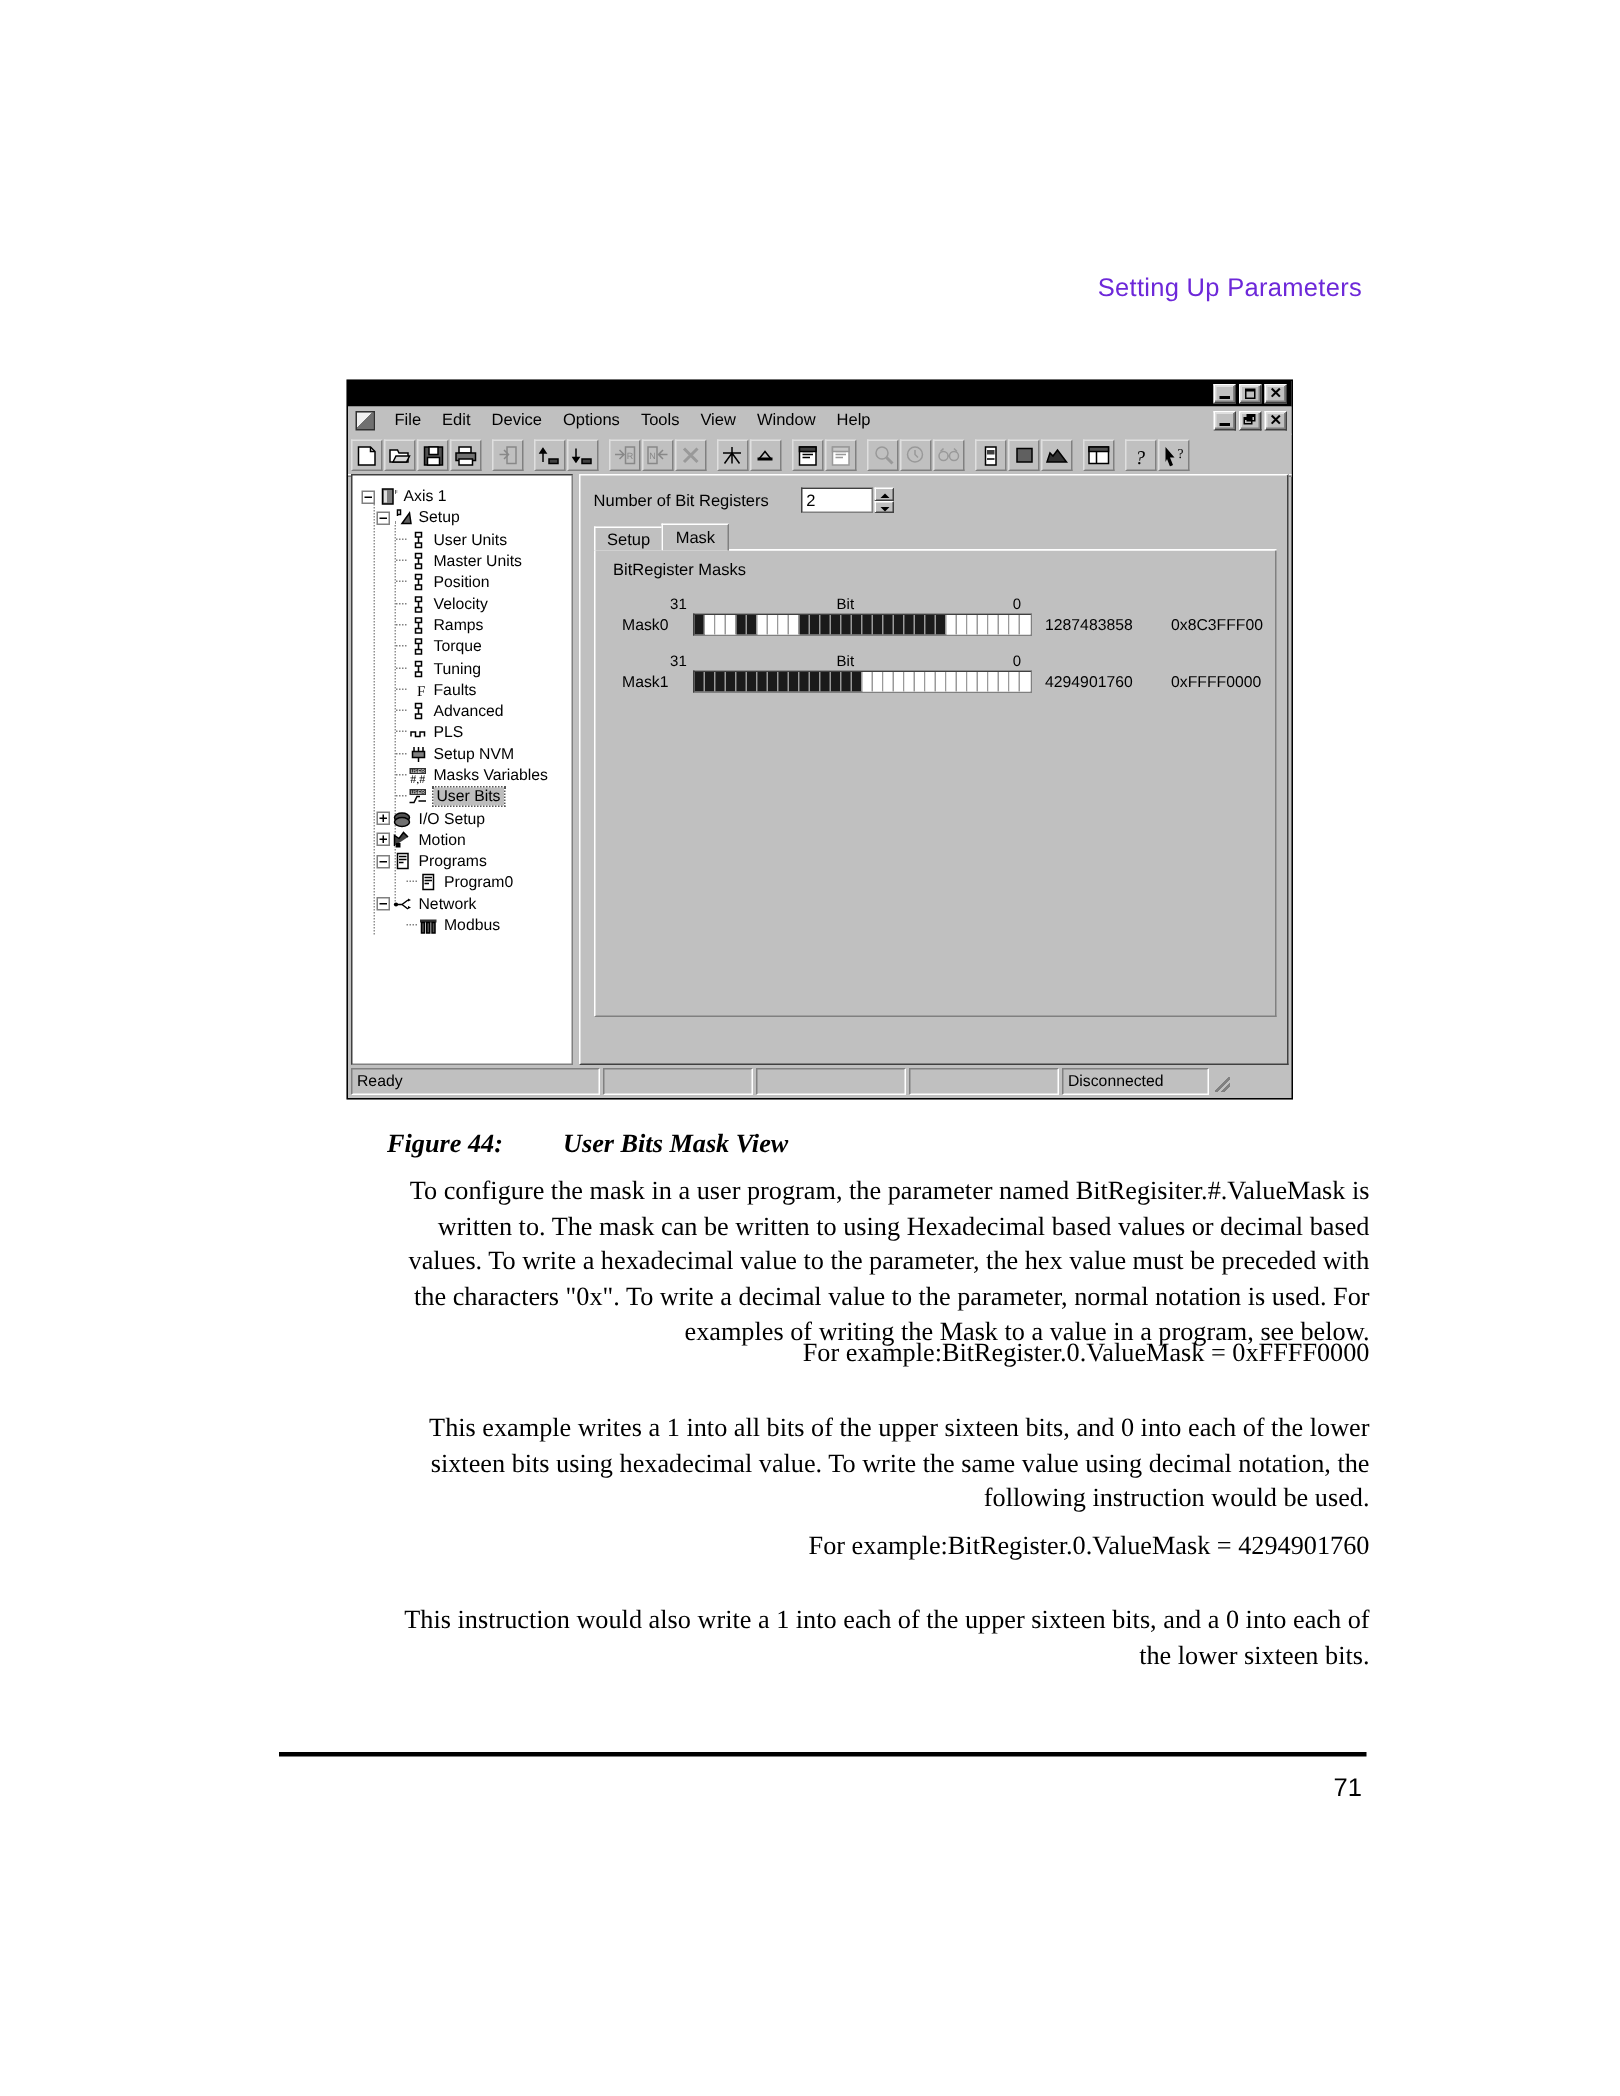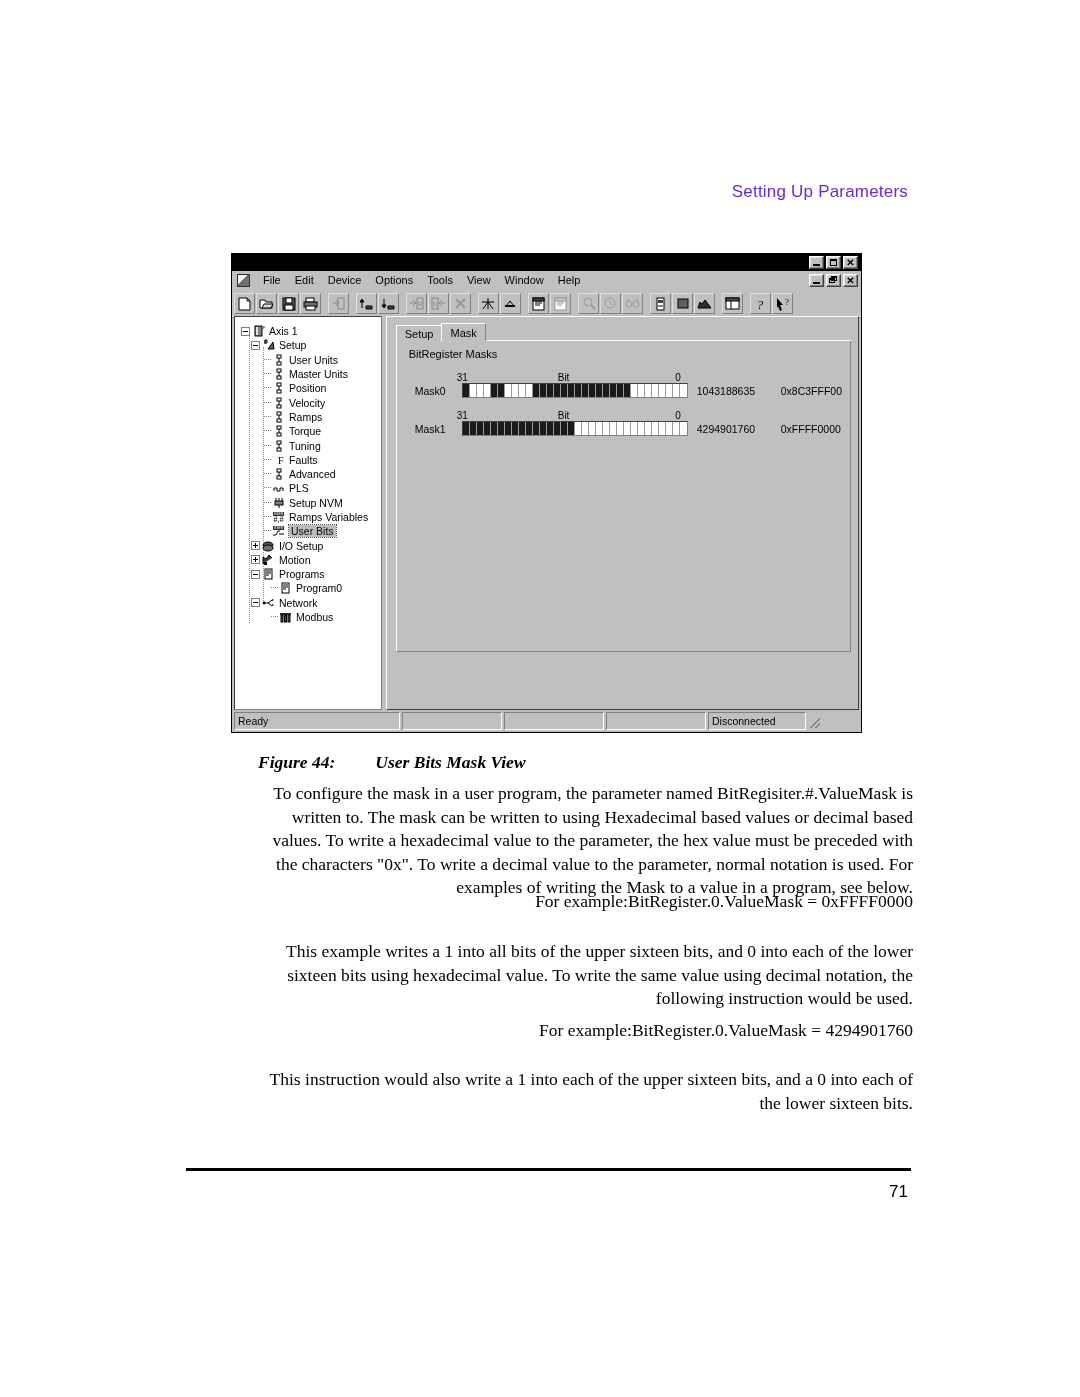--- a/index.html
+++ b/index.html
@@ -380,21 +380,21 @@
   .mask-block { margin: 0 0 10px 10px; }
   .scale {
     display: flex;
     align-items: flex-end;
     font-size: 10px;
     height: 13px;
     margin-left: 30px;
     width: 238px;
     position: relative;
   }
-  .scale .s31 { position: absolute; left: 12px; }
+  .scale .s31 { position: absolute; left: 2px; }
   .scale .sbit { position: absolute; left: 113px; }
   .scale .s0 { position: absolute; right: 2px; }
   .mask-row { display: flex; align-items: center; }
   .mask-name {
     font-size: 10.5px;
     width: 30px;
     text-align: right;
     padding-right: 17px;
   }
   .bits {
@@ -836,21 +836,21 @@
 
         <div class="node indent-2">
           <div class="dash"></div>
           <div class="ticon">
             <svg width="13" height="12" viewBox="0 0 13 12">
                 <rect x="1" y="1" width="11" height="4" fill="#303030"></rect>
                 <text x="6.5" y="4.4" font-size="3.4" text-anchor="middle" fill="#fff">USER</text>
                 <text x="6.5" y="11" font-size="8" text-anchor="middle" font-family="serif" fill="#000">#,#</text>
               </svg>
           </div>
-          <span class="label">Ramps Variables</span>
+          <span class="label">Masks Variables</span>
         </div>
 
         <div class="node indent-2">
           <div class="dash"></div>
           <div class="ticon">
             <svg width="13" height="12" viewBox="0 0 13 12">
                 <rect x="1" y="1" width="11" height="4" fill="#303030"></rect>
                 <text x="6.5" y="4.4" font-size="3.4" text-anchor="middle" fill="#fff">USER</text>
                 <path d="M1 10h3l2-4h2" fill="none" stroke="#000"></path>
                 <path d="M7 9h5" stroke="#000"></path>
@@ -929,20 +929,28 @@
         </div>
 
       </div>
 
     </div>
 
     <div class="pane-splitter"></div>
 
     <div class="right-pane">
 
+      <div class="nbr-row">
+        <span class="nbr-label">Number of Bit Registers</span>
+        <input class="spin-input" type="text" value="2" style="">
+        <div class="spin-btns">
+          <div class="spin-b up"></div>
+          <div class="spin-b dn"></div>
+        </div>
+      </div>
 
       <div class="tabs">
         <div class="tab">Setup</div>
         <div class="tab active">Mask</div>
         <div class="tab-rest"></div>
       </div>
 
       <div class="tab-body">
         <div class="grp-title">BitRegister Masks</div>
 
@@ -981,21 +989,21 @@
                 <div class="bit on"></div>
                 <div class="bit"></div>
                 <div class="bit"></div>
                 <div class="bit"></div>
                 <div class="bit"></div>
                 <div class="bit"></div>
                 <div class="bit"></div>
                 <div class="bit"></div>
                 <div class="bit"></div>
               </div>
-            <span class="mask-dec">1043188635</span>
+            <span class="mask-dec">1287483858</span>
             <span class="mask-hex">0x8C3FFF00</span>
           </div>
         </div>
 
         <div class="mask-block">
           <div class="scale">
             <span class="s31">31</span>
             <span class="sbit">Bit</span>
             <span class="s0">0</span>
           </div>

